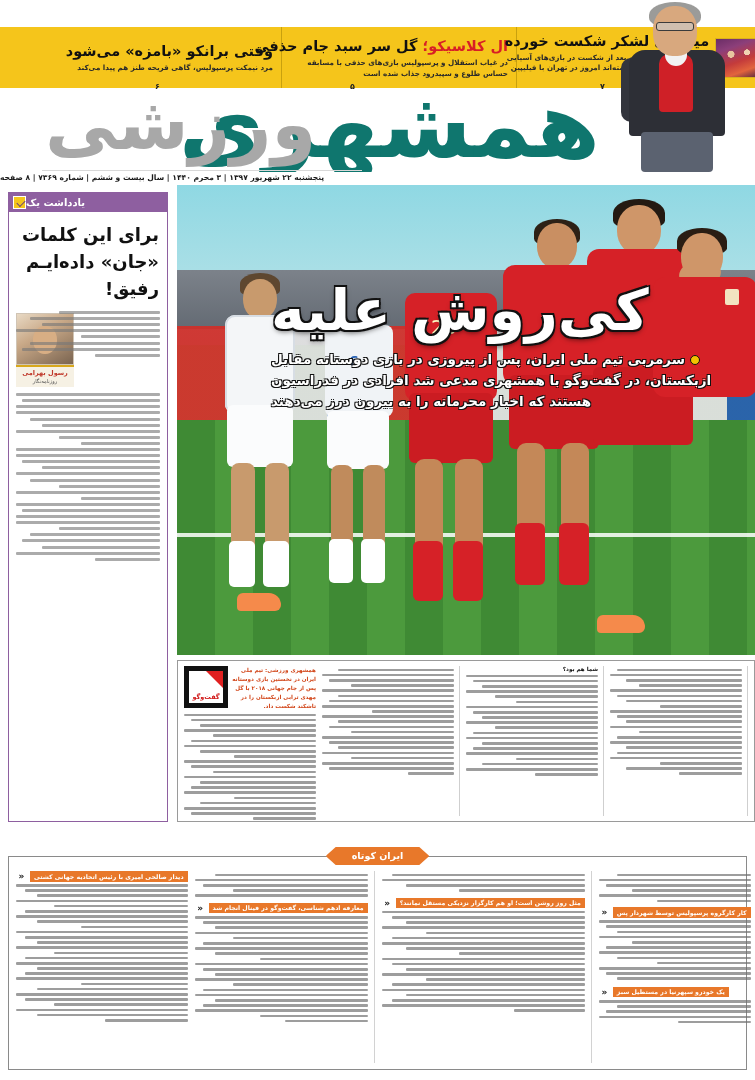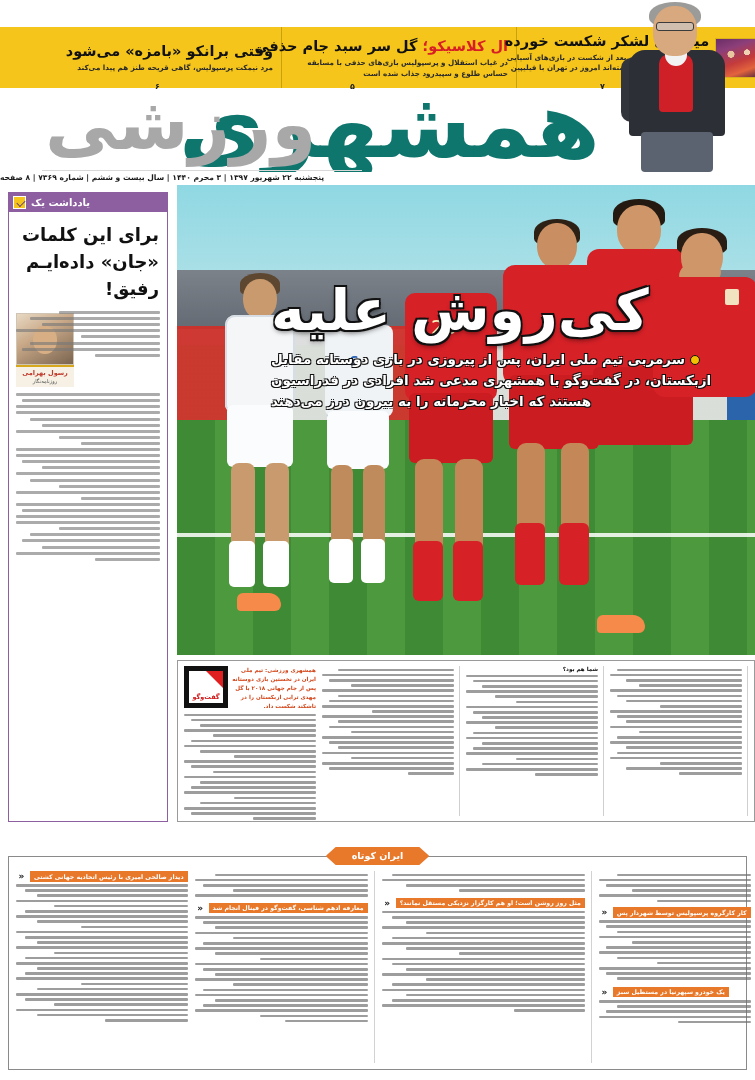--- a/index.html
+++ b/index.html
@@ -222,21 +222,21 @@
   }
 
   
   .noteframe {
     position:absolute; left:8px; top:192px; width:160px; height:630px;
     border:1.5px solid #8e5fa0; background:#fff;
   }
   .note-head {
     height:19px; background:#8e5fa0; color:#fff;
     display:flex; flex-direction:row-reverse; align-items:center;
-    padding:0 4px; gap:5px;
+    padding:0 4px; 
   }
   .note-head .label { font-size:10px; font-weight:bold; letter-spacing:-.3px; }
   .note-head .ico {
     width:13px; height:13px; background:#f5c51b; border:1px solid #fff;
     position:relative;
   }
   .note-head .ico::after {
     content:""; position:absolute; left:2.5px; top:3px; width:7px; height:4px;
     border-left:1.5px solid #6b4478; border-bottom:1.5px solid #6b4478;
     transform:rotate(-45deg);

